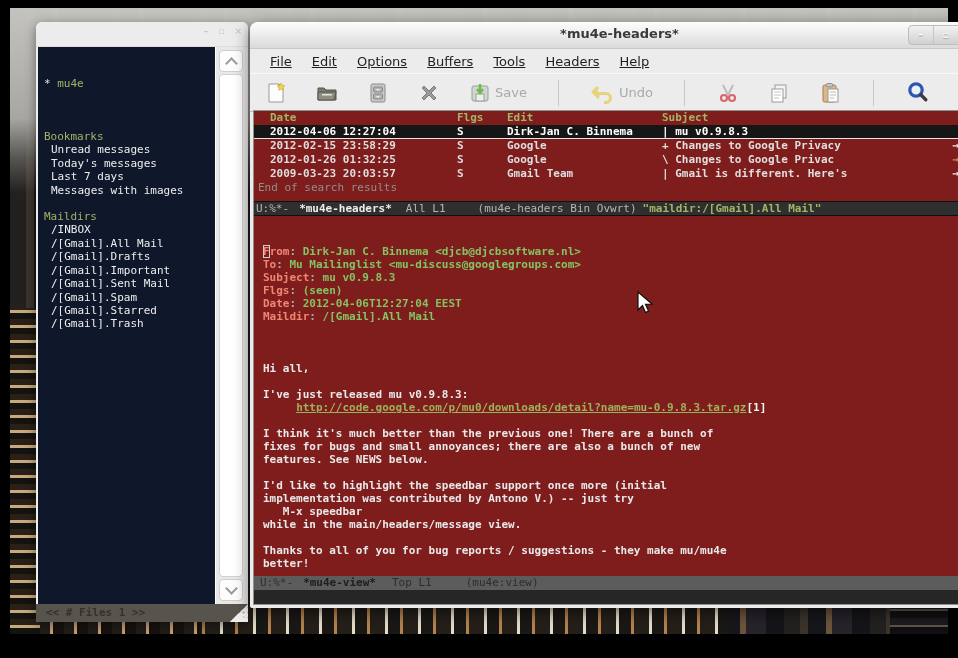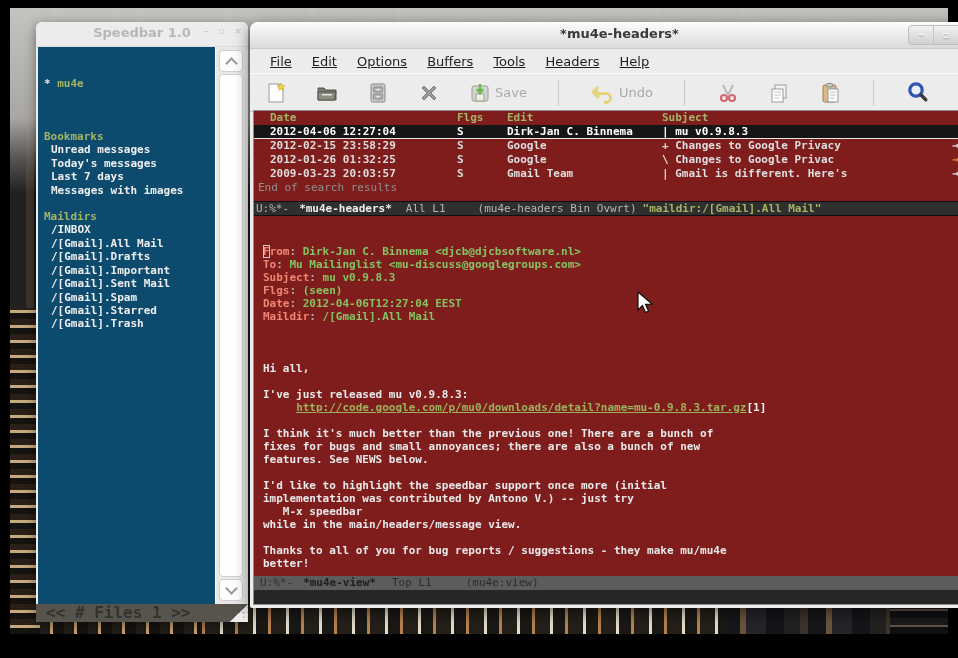--- a/index.html
+++ b/index.html
@@ -23,37 +23,37 @@
 
   
   #speedbar{position:absolute;left:36px;top:22px;width:212px;height:600px;
     background:#efeeed;border-radius:6px 6px 2px 2px;box-shadow:0 3px 12px rgba(0,0,0,.45);}
   .sb-titlebar{position:relative;height:24px;background:#ececec;border-radius:6px 6px 0 0;
     border-bottom:1px solid #dcdcdc;}
   .sb-title{position:absolute;left:0;right:0;top:3px;text-align:center;font-size:13px;font-weight:bold;color:#b7b7b7;}
   .sb-btns{position:absolute;right:6px;top:4px;display:flex;gap:10px;color:#c8c8c8;font-size:9px;font-weight:bold;}
   .sb-btns span{cursor:default;}
   .sb-main{position:absolute;left:2px;right:2px;top:25px;bottom:18px;display:flex;background:#efeeed;}
-  .sb-canvas{flex:1;background:#0c4a6e;color:#e6e6e6;font-family:"DejaVu Sans Mono",monospace;
-    font-size:11px;font-weight:bold;line-height:13.4px;padding:3px 0 0 6px;white-space:pre;overflow:hidden;}
+  .sb-canvas{flex:1;background:#0f172a;color:#e6e6e6;font-family:"DejaVu Sans Mono",monospace;
+    font-size:11px;font-weight:normal;line-height:13.4px;padding:3px 0 0 6px;white-space:pre;overflow:hidden;}
   .sb-root-line{color:#e6e6e6;}
   .sb-root-name{color:#a3b465;}
   .sb-spacer{height:13px;}
   .sb-header{color:#a3b465;}
   .sb-item{color:#eeeeee;padding-left:7px;}
   .sb-scroll{width:30px;background:#e9e8e6;border-left:1px solid #ffffff;position:relative;}
   .sbtn{position:absolute;left:3px;width:22px;height:20px;background:#fdfdfd;border:1px solid #cfcfcf;border-radius:4px;}
   .sb-up{top:3px;} .sb-down{bottom:3px;}
   .sb-thumb{position:absolute;left:3px;top:27px;width:22px;height:calc(100% - 56px);
     background:#ffffff;border:1px solid #d2d2d2;border-radius:4px;}
   .chev{position:absolute;left:7px;top:8px;width:7px;height:7px;border-top:2px solid #9a9a9a;border-right:2px solid #9a9a9a;}
   .chev.up{transform:rotate(-45deg);top:8px;}
   .chev.down{transform:rotate(135deg);top:4px;}
   .sb-status{position:absolute;left:0;right:0;bottom:0;height:18px;background:#57544e;
-    color:#35322c;font-family:"DejaVu Sans Mono",monospace;font-size:16px;font-weight:bold;
+    color:#35322c;font-family:"DejaVu Sans Mono",monospace;font-size:11px;font-weight:bold;
     line-height:18px;padding-left:10px;box-sizing:border-box;border-radius:0 0 2px 2px;}
   .sb-grip{position:absolute;right:0;bottom:0;width:18px;height:18px;
     background:linear-gradient(45deg,#efeeed 50%,transparent 50%),radial-gradient(circle at 70% 70%, #bdbdbd 1px, #efeeed 1.4px);
     background-size:100% 100%, 5px 5px;clip-path:polygon(100% 0,100% 100%,0 100%);}
 
   
   #emacs{position:absolute;left:250px;top:22px;width:739px;height:586px;background:#ececec;
     border-radius:8px 8px 2px 2px;box-shadow:0 4px 16px rgba(0,0,0,.55);}
   .titlebar{position:relative;height:26px;background:linear-gradient(180deg,#fdfdfd,#dadada);
     border-radius:8px 8px 0 0;border-bottom:1px solid #c8c8c8;}
@@ -136,21 +136,20 @@
   <div id="desktop">
     <div class="river"></div>
     <div class="blg b1"></div>
     <div class="blg b2"></div>
     <div class="blg b3"></div>
     <div class="blg b4"></div>
   </div>
 
   <div id="speedbar">
     <div class="sb-titlebar">
-      <span class="sb-title">Speedbar 1.0</span>
       <span class="sb-btns">
         <span>–</span>
         <span>▫</span>
         <span>×</span>
       </span>
     </div>
     <div class="sb-main">
       <div class="sb-canvas">
         <div class="sb-root-line"><span>*</span> <span class="sb-root-name">mu4e</span></div>
         <div id="sb-tree"><div class="sb-spacer">&nbsp;</div><div class="sb-header">Bookmarks</div><div class="sb-item">Unread messages</div><div class="sb-item">Today's messages</div><div class="sb-item">Last 7 days</div><div class="sb-item">Messages with images</div><div class="sb-spacer">&nbsp;</div><div class="sb-header">Maildirs</div><div class="sb-item">/INBOX</div><div class="sb-item">/[Gmail].All Mail</div><div class="sb-item">/[Gmail].Drafts</div><div class="sb-item">/[Gmail].Important</div><div class="sb-item">/[Gmail].Sent Mail</div><div class="sb-item">/[Gmail].Spam</div><div class="sb-item">/[Gmail].Starred</div><div class="sb-item">/[Gmail].Trash</div></div>

